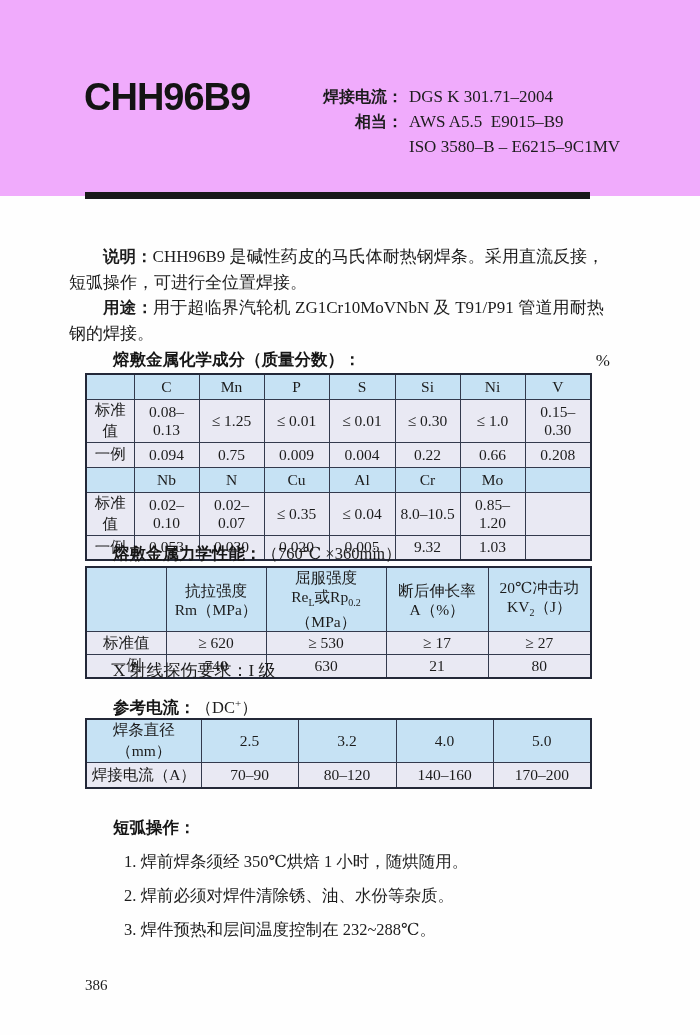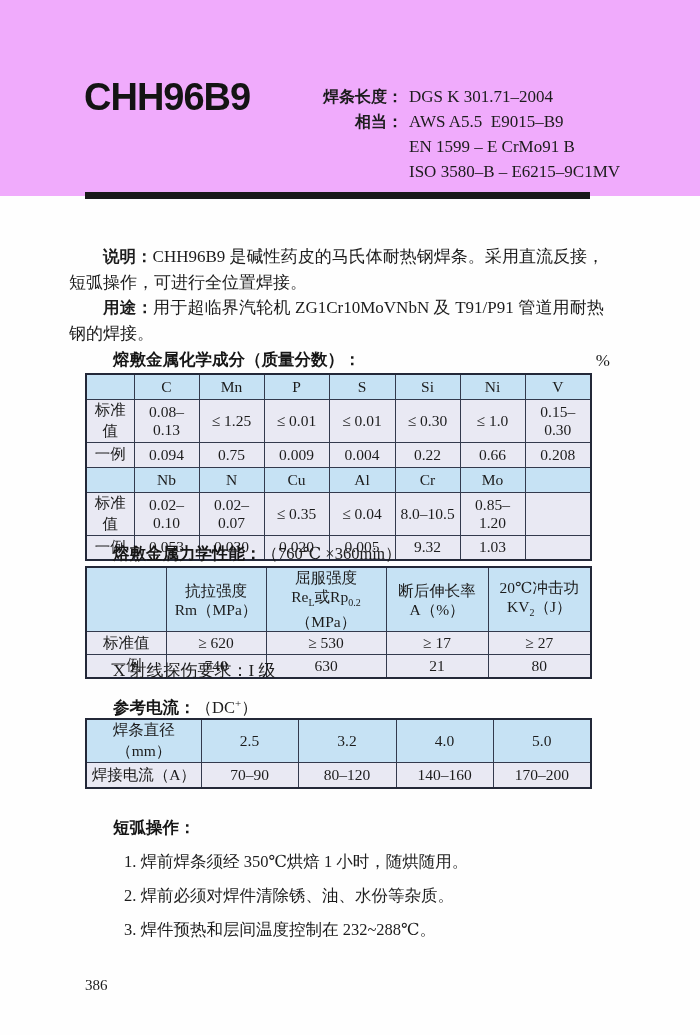--- a/index.html
+++ b/index.html
@@ -61,30 +61,29 @@
 </style>
 </head>
 <body>
 
 <div class="page">
 
   <div class="header-band">
     <div class="product-code">CHH96B9</div>
     <div class="standards">
       <div class="std-row">
-        <span class="std-label">焊条长度：</span>
+        <span class="std-label">焊接电流：</span>
         <span class="std-value">DGS K 301.71–2004</span>
       </div>
       <div class="std-row">
         <span class="std-label">相当：</span>
         <span class="std-value">AWS A5.5  E9015–B9</span>
       </div>
       <div class="std-row">
         <span class="std-label"></span>
-        <span class="std-value">EN 1599 – E CrMo91 B</span>
       </div>
       <div class="std-row">
         <span class="std-label"></span>
         <span class="std-value">ISO 3580–B – E6215–9C1MV</span>
       </div>
     </div>
   </div>
   <div class="divider-bar"></div>
 
   <div class="desc">

